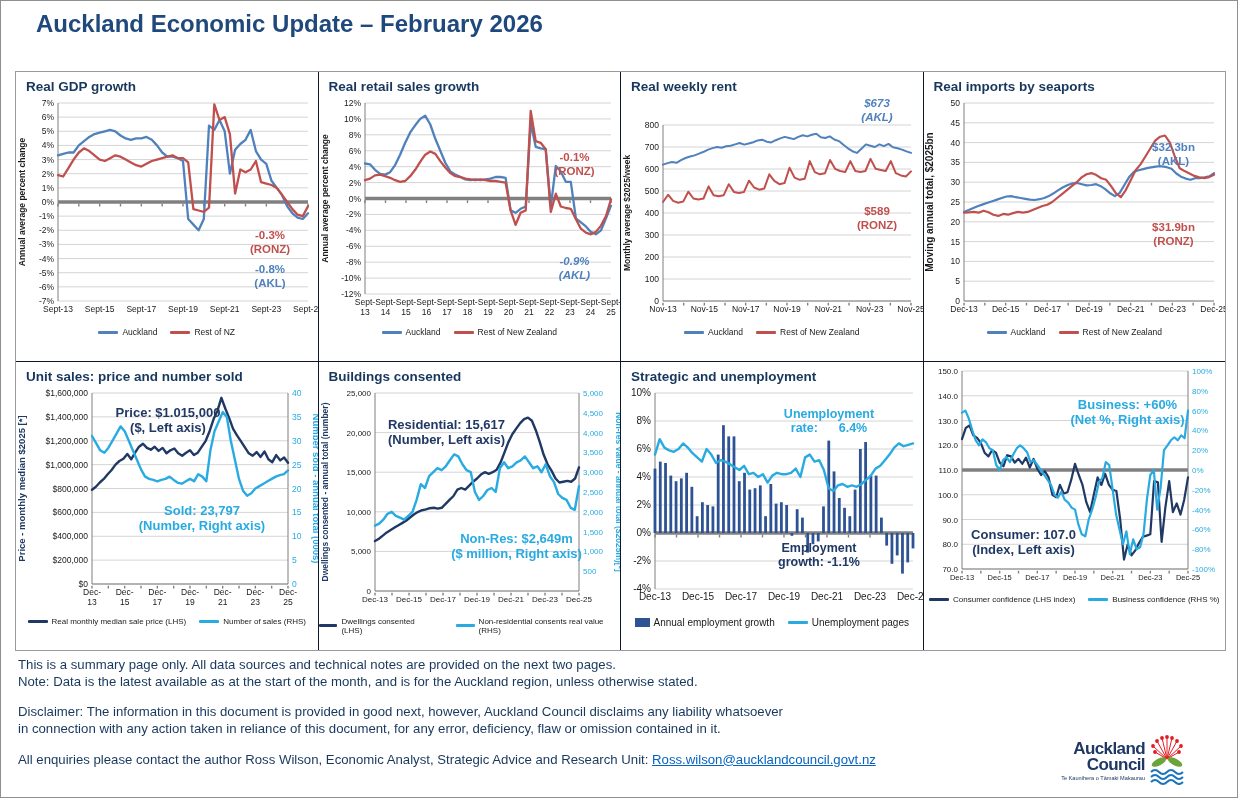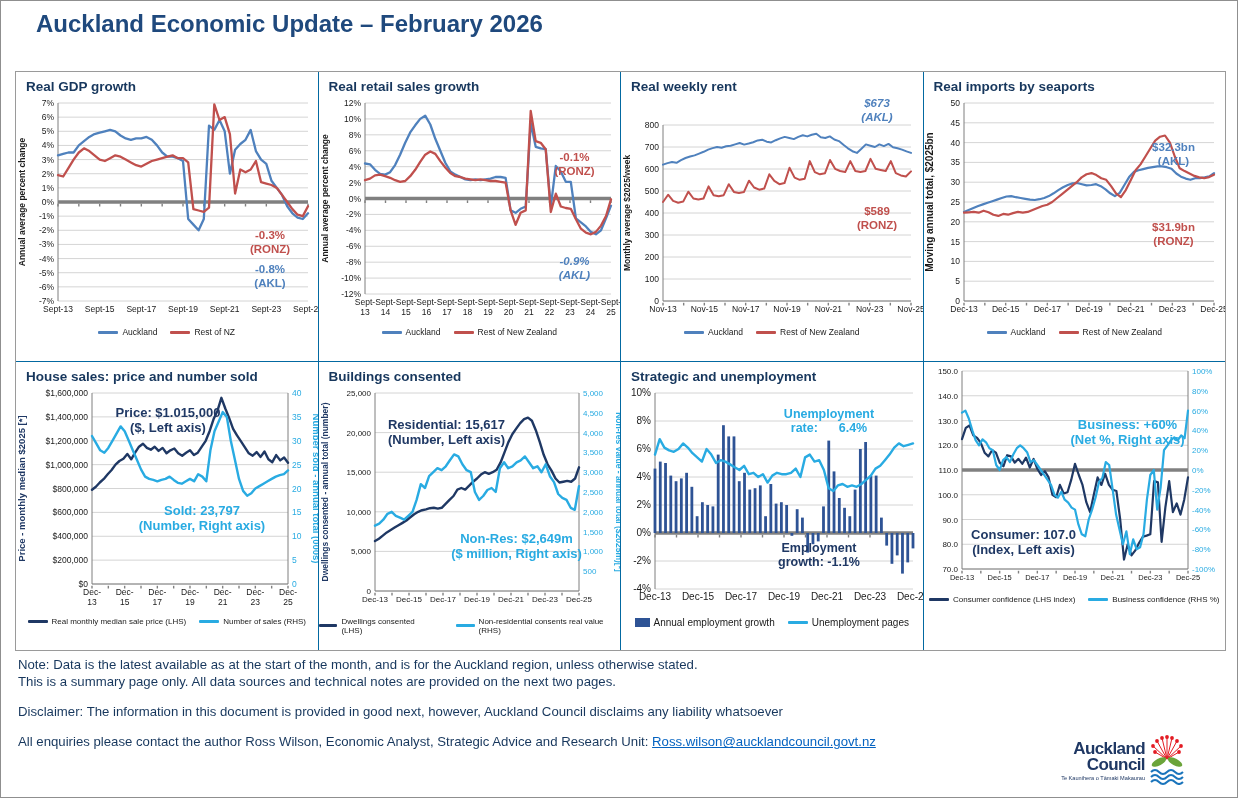--- a/index.html
+++ b/index.html
@@ -1,21 +1,21 @@
 <!DOCTYPE html>
 <html><head>
 <meta charset="utf-8">
 <style>
   html,body{margin:0;padding:0;background:#e8e8e8;}
   #page{position:relative;width:1236px;height:796px;background:#ffffff;border:1px solid #8f8f8f;
         font-family:"Liberation Sans",sans-serif;overflow:hidden;}
   .page-title{position:absolute;left:35px;top:9px;font-size:24px;font-weight:bold;color:#1F497D;}
   .grid{position:absolute;left:14px;top:70px;width:1209px;height:578px;display:grid;
         grid-template-columns:repeat(4,1fr);grid-template-rows:1fr 1fr;gap:1px;
-        background:#0369a1;border:1px solid #9a9a9a;}
+        background:#0f172a;border:1px solid #9a9a9a;}
   .panel{background:#ffffff;position:relative;overflow:hidden;}
   .panel-title{margin:7px 0 0 10px;font-size:13.5px;font-weight:bold;color:#17375D;}
   .chart-area{position:relative;margin-top:1px;}
   .chart-area svg{display:block;}
   .legend{display:flex;justify-content:center;align-items:center;gap:13px;margin-top:0px;}
   .legend-item{display:flex;align-items:center;gap:4px;color:#1a1a1a;}
   .swatch-line{width:20px;height:3px;border-radius:1px;}
   .swatch-bar{width:15px;height:9px;}
   .anno{position:absolute;font-weight:bold;text-align:center;transform:translateX(-50%);
         white-space:nowrap;line-height:1.18;}
@@ -306,21 +306,21 @@
               <span>Auckland</span>
             </span>
             <span class="legend-item">
               <span class="swatch-line" style="background: rgb(192, 80, 77);"></span>
               <span>Rest of New Zealand</span>
             </span>
           </div>
         </div>
     </div>
     <div class="panel">
-      <div class="panel-title">House sales: price and number sold</div>
+      <div class="panel-title">Unit sales: price and number sold</div>
       <div class="chart-area" id="chart-house">
           <svg viewBox="0 0 302 232" width="302" height="232">
             <line x1="76" y1="199" x2="272" y2="199" stroke="#C9C9C9" stroke-width="0.8"></line>
             <line x1="76" y1="175.125" x2="272" y2="175.125" stroke="#C9C9C9" stroke-width="0.8"></line>
             <line x1="76" y1="151.25" x2="272" y2="151.25" stroke="#C9C9C9" stroke-width="0.8"></line>
             <line x1="76" y1="127.375" x2="272" y2="127.375" stroke="#C9C9C9" stroke-width="0.8"></line>
             <line x1="76" y1="103.5" x2="272" y2="103.5" stroke="#C9C9C9" stroke-width="0.8"></line>
             <line x1="76" y1="79.625" x2="272" y2="79.625" stroke="#C9C9C9" stroke-width="0.8"></line>
             <line x1="76" y1="55.75" x2="272" y2="55.75" stroke="#C9C9C9" stroke-width="0.8"></line>
             <line x1="76" y1="31.875" x2="272" y2="31.875" stroke="#C9C9C9" stroke-width="0.8"></line>
@@ -613,43 +613,44 @@
             <text x="268" y="30.799999999999983" text-anchor="start" font-size="8" fill="#29ABE2">80%</text>
             <text x="268" y="11" text-anchor="start" font-size="8" fill="#29ABE2">100%</text>
             <text x="38" y="217" text-anchor="middle" font-size="7.5" fill="#1a1a1a">Dec-13</text>
             <text x="75.66666666666666" y="217" text-anchor="middle" font-size="7.5" fill="#1a1a1a">Dec-15</text>
             <text x="113.33333333333333" y="217" text-anchor="middle" font-size="7.5" fill="#1a1a1a">Dec-17</text>
             <text x="151" y="217" text-anchor="middle" font-size="7.5" fill="#1a1a1a">Dec-19</text>
             <text x="188.66666666666666" y="217" text-anchor="middle" font-size="7.5" fill="#1a1a1a">Dec-21</text>
             <text x="226.33333333333334" y="217" text-anchor="middle" font-size="7.5" fill="#1a1a1a">Dec-23</text>
             <text x="264" y="217" text-anchor="middle" font-size="7.5" fill="#1a1a1a">Dec-25</text>
           </svg>
-          <div class="anno" style="left: 204px; top: 54px; font-size: 13px; color: rgb(41, 171, 226);">Business: +60%<br>(Net %, Right axis)</div>
+          <div class="anno" style="left: 204px; top: 34px; font-size: 13px; color: rgb(41, 171, 226);">Business: +60%<br>(Net %, Right axis)</div>
           <div class="anno" style="left: 100px; top: 164px; font-size: 13px; color: rgb(31, 56, 100);">Consumer: 107.0<br>(Index, Left axis)</div>
           <div class="legend" style="font-size: 8px;">
             <span class="legend-item">
               <span class="swatch-line" style="background: rgb(31, 56, 100);"></span>
               <span>Consumer confidence (LHS index)</span>
             </span>
             <span class="legend-item">
               <span class="swatch-line" style="background: rgb(41, 171, 226);"></span>
               <span>Business confidence (RHS %)</span>
             </span>
           </div>
         </div>
     </div>
   </div>
 
   <div class="footer">
     <div class="block">
+      <div>This is a summary page only. All data sources and technical notes are provided on the next two pages.</div>
       <div>Note: Data is the latest available as at the start of the month, and is for the Auckland region, unless otherwise stated.</div>
-      <div>This is a summary page only. All data sources and technical notes are provided on the next two pages.</div>
     </div>
     <div class="block">
       <div>Disclaimer: The information in this document is provided in good next, however, Auckland Council disclaims any liability whatsoever</div>
+      <div>in connection with any action taken in reliance of this document, for any error, deficiency, flaw or omission contained in it.</div>
     </div>
     <div class="block">
       <span>All enquiries please contact the author Ross Wilson, Economic Analyst, Strategic Advice and Research Unit: </span><a>Ross.wilson@aucklandcouncil.govt.nz</a>
     </div>
   </div>
 
   <div class="logo">
     <div class="logo-text">
       <div class="logo-name">Auckland</div>
       <div class="logo-name">Council</div>

